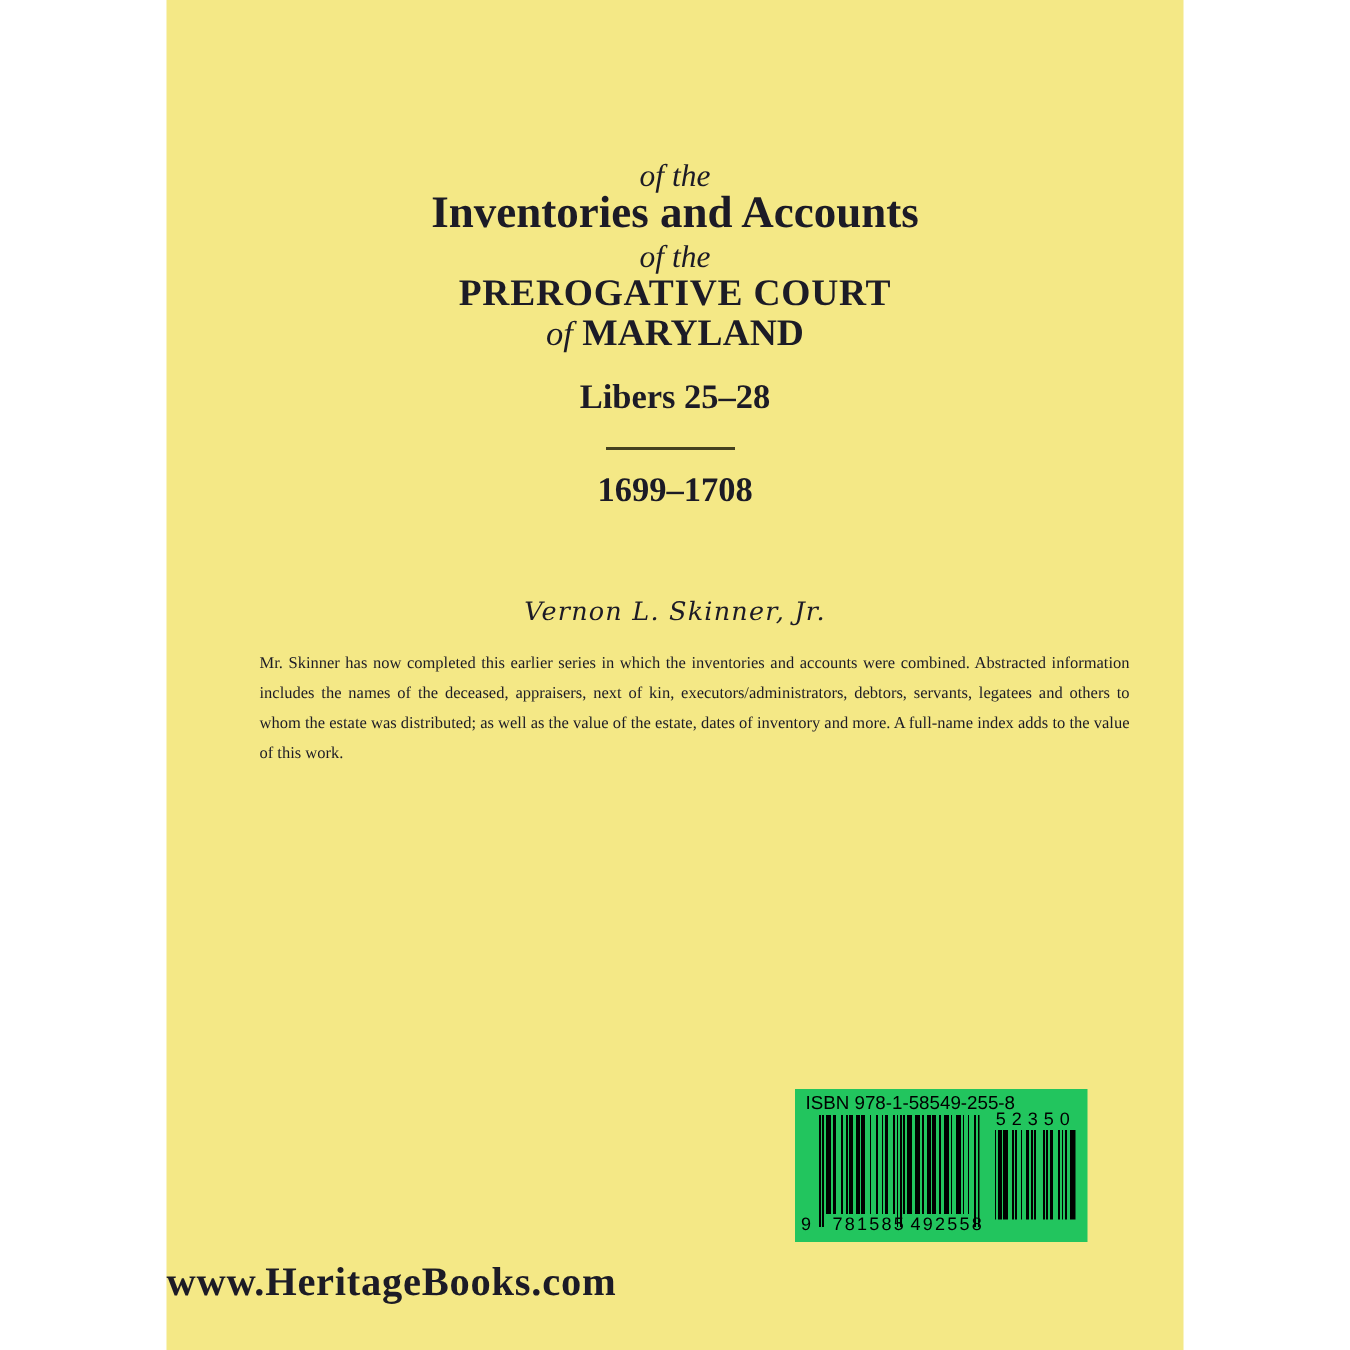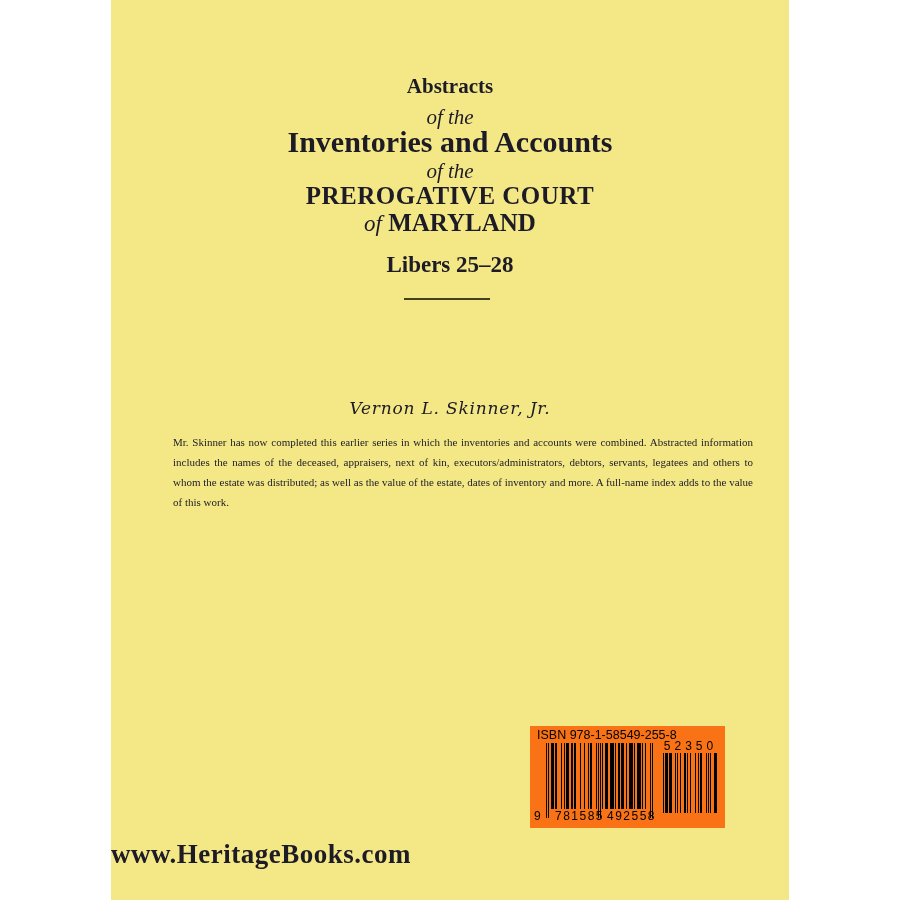--- a/index.html
+++ b/index.html
@@ -57,21 +57,21 @@
   .price-block {
     position: absolute;
     left: 47px; top: 730px;
     font-size: 15px;
     line-height: 19px;
   }
   .barcode-panel {
     position: absolute;
     left: 419px; top: 726px;
     width: 195px; height: 102px;
-    background: #f97316;
+    background: #22c55e;
     color: #000;
   }
   .isbn-label {
     position: absolute;
     left: 7px; top: 2px;
     font-family: "Liberation Sans", sans-serif;
     font-size: 12.5px;
     white-space: nowrap;
   }
   .ean-svg {
@@ -119,28 +119,28 @@
     font-weight: bold;
     letter-spacing: 0.5px;
   }
   svg rect { fill: #000; }
 </style>
 </head>
 <body>
 
 <div class="cover">
 
-  <div class="tline t-abstracts">Abstracts</div>
   <div class="tline t-ofthe1">of the</div>
   <div class="tline t-main">Inventories and Accounts</div>
   <div class="tline t-ofthe2">of the</div>
   <div class="tline t-maryland"><span class="of-it">of</span> <span>MARYLAND</span></div>
   <div class="tline t-court">PREROGATIVE COURT</div>
   <div class="tline t-libers">Libers 25–28</div>
   <div class="divider"></div>
+  <div class="tline t-years">1699–1708</div>
 
   <div class="tline t-author">Vernon L. Skinner, Jr.</div>
 
   <p class="description">Mr. Skinner has now completed this earlier series in which the inventories and accounts were combined. Abstracted information includes the names of the deceased, appraisers, next of kin, executors/administrators, debtors, servants, legatees and others to whom the estate was distributed; as well as the value of the estate, dates of inventory and more. A full-name index adds to the value of this work.</p>
 
 
   <div class="barcode-panel">
     <div class="isbn-label">ISBN 978-1-58549-255-8</div>
     <svg id="ean-main" class="ean-svg" viewBox="0 0 95 75" preserveAspectRatio="none" shape-rendering="crispEdges">
         <rect x="0" y="0" width="1" height="75"></rect>

